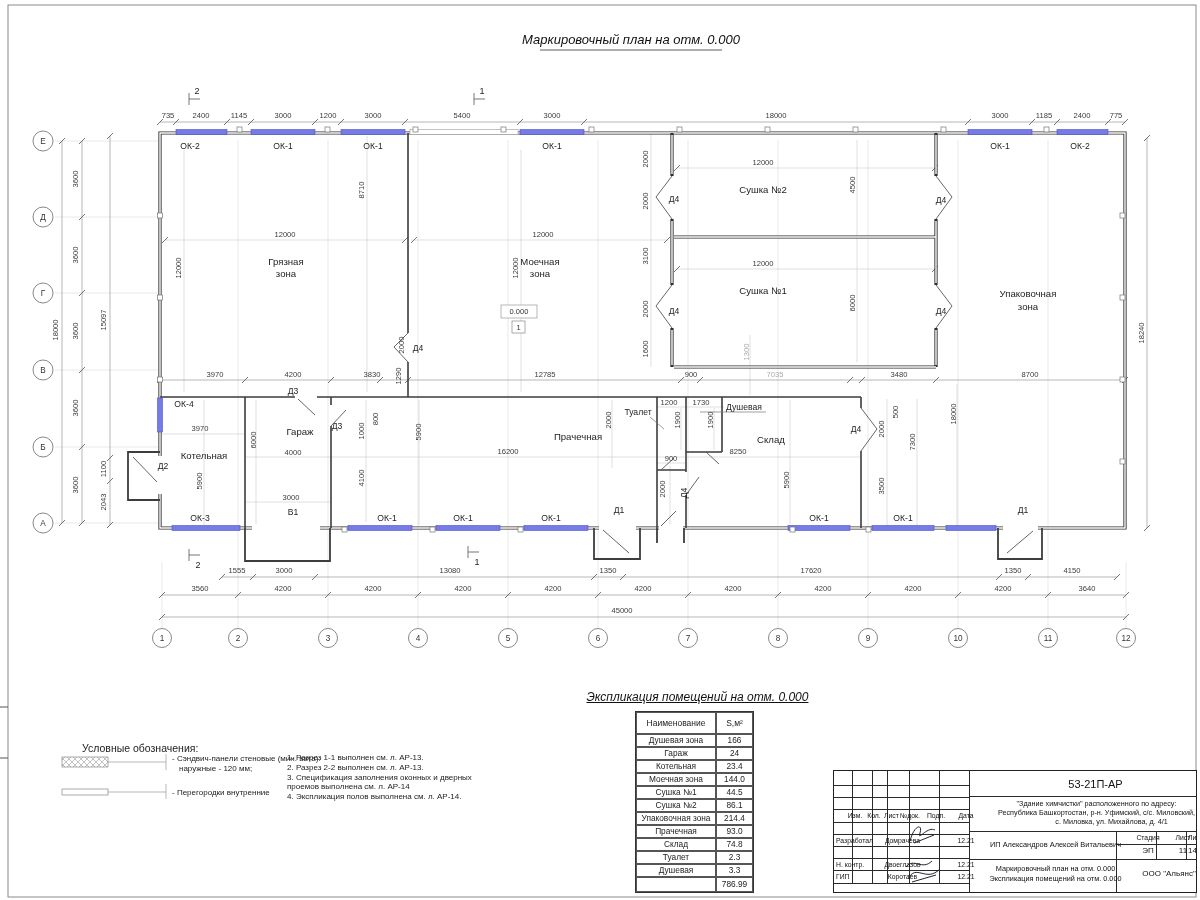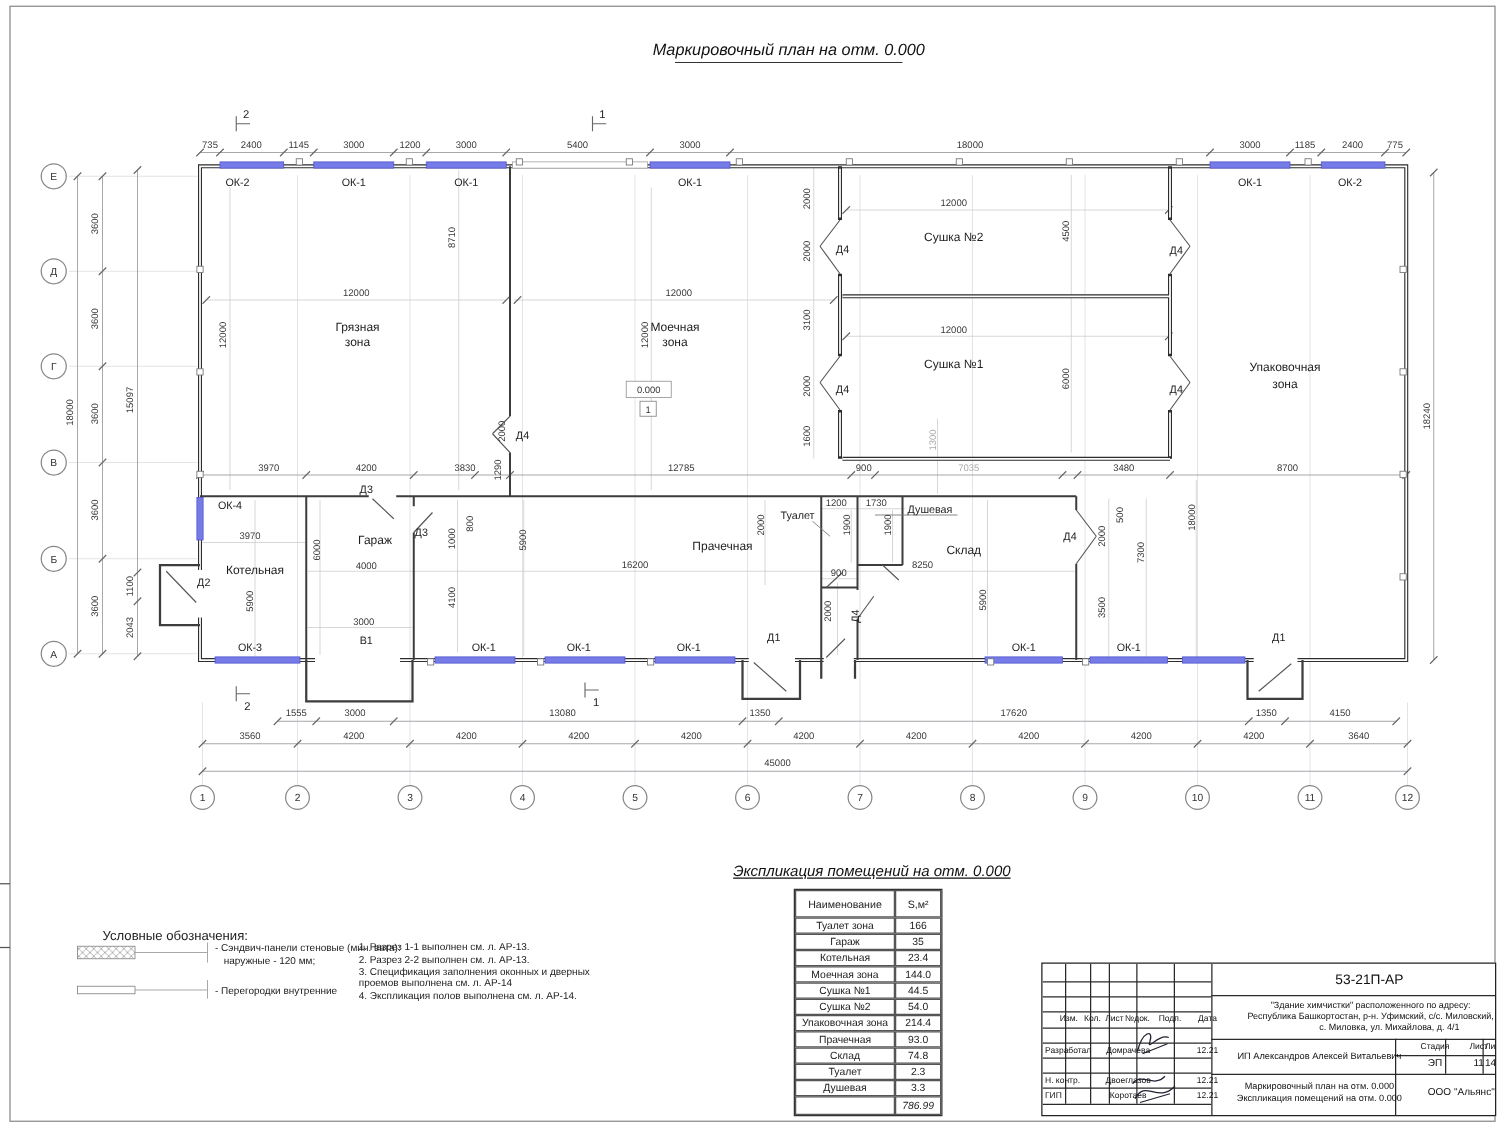--- a/index.html
+++ b/index.html
@@ -31,21 +31,21 @@
   .frame{stroke:#8a8a8a;stroke-width:1;fill:none;}
   .sq{fill:#fff;stroke:#777;stroke-width:.7;}
   
   #expl-title{position:absolute;left:555px;top:690px;width:285px;text-align:center;
     font-style:italic;font-size:12px;color:#111;text-decoration:underline;}
   #expl{position:absolute;left:635px;top:711px;border:1.2px solid #333;background:#fff;}
   .trow{display:grid;grid-template-columns:80px 37px;}
   .tc{border:0.5px solid #555;font-size:8.3px;color:#222;text-align:center;
       height:11px;line-height:11px;overflow:hidden;white-space:nowrap;}
   .tc.hd{height:20px;line-height:20px;font-size:8.5px;}
-  .tc.tot{height:13px;line-height:13px;font-style:italic;}
+  .tc.tot{height:13px;line-height:13px;}
   #tb{position:absolute;left:833px;top:770px;width:364px;height:123px;background:#fff;
       border:1.5px solid #222;box-sizing:border-box;overflow:hidden;color:#111;}
   .hl{position:absolute;height:1px;background:#2a2a2a;}
   .vl{position:absolute;width:1px;background:#2a2a2a;}
   .tbt{position:absolute;font-size:6.8px;line-height:10px;white-space:nowrap;overflow:hidden;}
   .ctr{text-align:center;margin-left:12px;}
 </style>
 </head>
 <body>
 
@@ -456,42 +456,42 @@
   </g>
 </svg>
 
 <div id="expl-title">Экспликация помещений на отм. 0.000</div>
 <div id="expl">
   <div class="trow">
     <div class="tc hd">Наименование</div>
     <div class="tc hd">S,м²</div>
   </div>
   <div class="trow">
-        <div class="tc">Туалет зона</div>
+        <div class="tc">Душевая зона</div>
         <div class="tc">166</div>
       </div>
   <div class="trow">
         <div class="tc">Гараж</div>
-        <div class="tc">35</div>
+        <div class="tc">24</div>
       </div>
   <div class="trow">
         <div class="tc">Котельная</div>
         <div class="tc">23.4</div>
       </div>
   <div class="trow">
         <div class="tc">Моечная зона</div>
         <div class="tc">144.0</div>
       </div>
   <div class="trow">
         <div class="tc">Сушка №1</div>
         <div class="tc">44.5</div>
       </div>
   <div class="trow">
         <div class="tc">Сушка №2</div>
-        <div class="tc">54.0</div>
+        <div class="tc">86.1</div>
       </div>
   <div class="trow">
         <div class="tc">Упаковочная зона</div>
         <div class="tc">214.4</div>
       </div>
   <div class="trow">
         <div class="tc">Прачечная</div>
         <div class="tc">93.0</div>
       </div>
   <div class="trow">

